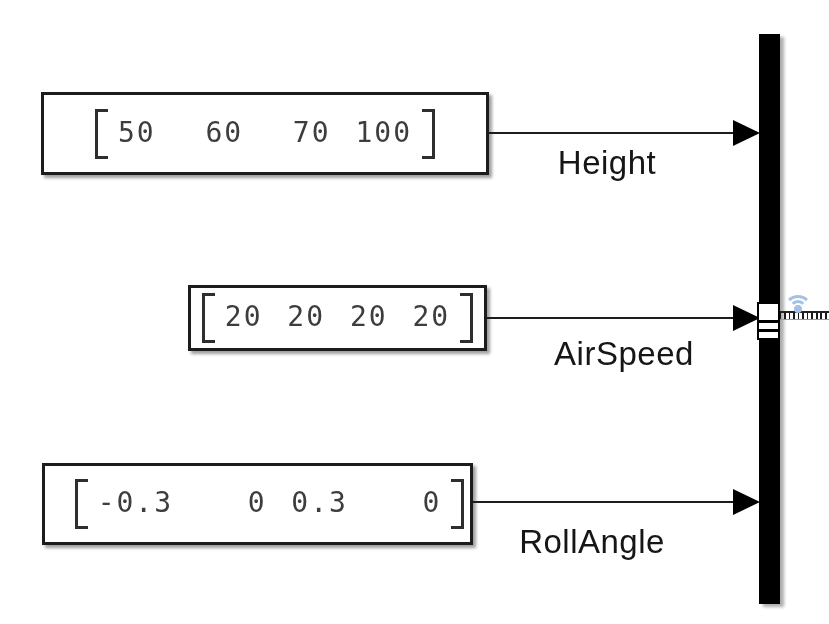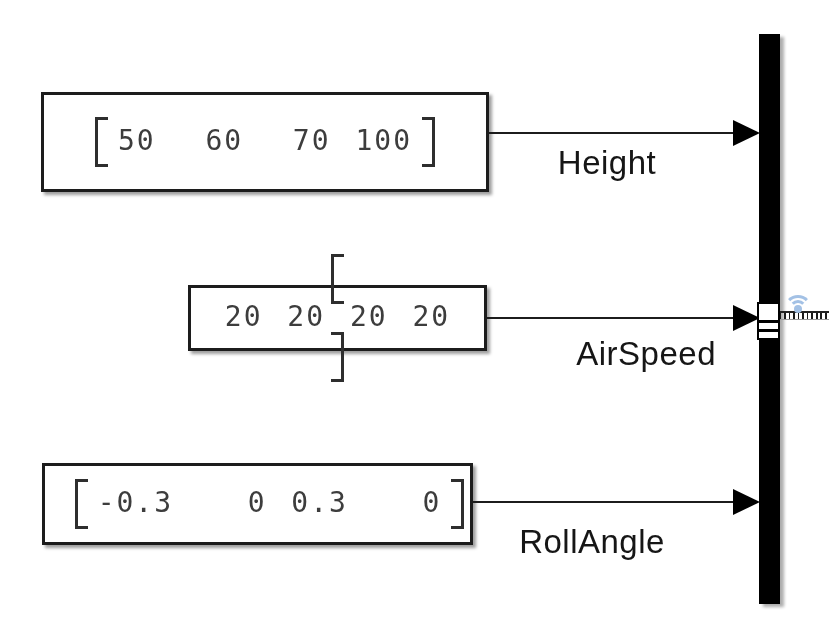--- a/index.html
+++ b/index.html
@@ -16,22 +16,22 @@
   .const-block {
     position: absolute;
     box-sizing: border-box;
     background: #ffffff;
     border: 3px solid #1c1c1c;
     box-shadow: 3px 3px 3px rgba(0,0,0,0.38);
     display: flex;
     align-items: center;
     justify-content: center;
   }
-  .block-height    { left: 41px;  top: 92px;  width: 448px; height: 100px; }
-  .block-airspeed  { left: 188px; top: 285px; width: 299px; height: 66px; flex-direction: column; }
+  .block-height    { left: 41px;  top: 92px;  width: 448px; height: 83px; }
+  .block-airspeed  { left: 188px; top: 285px; width: 299px; height: 66px; }
   .block-rollangle { left: 42px;  top: 463px; width: 431px; height: 82px; padding-left: 24px; }
 
   .bracket { width: 13px; height: 50px; flex: none; box-sizing: border-box; }
   .bracket.l { border-left: 3px solid #2e2e2e; border-top: 3px solid #2e2e2e; border-bottom: 3px solid #2e2e2e; }
   .bracket.r { border-right: 3px solid #2e2e2e; border-top: 3px solid #2e2e2e; border-bottom: 3px solid #2e2e2e; }
 
   .value {
     font-family: "DejaVu Sans Mono", monospace;
     font-size: 28px;
     color: #3d3d3d;
@@ -63,21 +63,21 @@
   .siglabel {
     position: absolute;
     width: 220px;
     text-align: center;
     font-size: 33px;
     color: #161616;
     letter-spacing: 0.5px;
     line-height: 1.15;
   }
   .label-height    { left: 497px; top: 144px; }
-  .label-airspeed  { left: 496px; top: 335px; text-align: right; }
+  .label-airspeed  { left: 514px; top: 335px; }
   .label-rollangle { left: 482px; top: 523px; }
 
   
   .mux {
     position: absolute;
     left: 759px; top: 34px;
     width: 21px; height: 570px;
     background: #000000;
     box-shadow: 4px 3px 3px rgba(0,0,0,0.32);
     z-index: 1;

